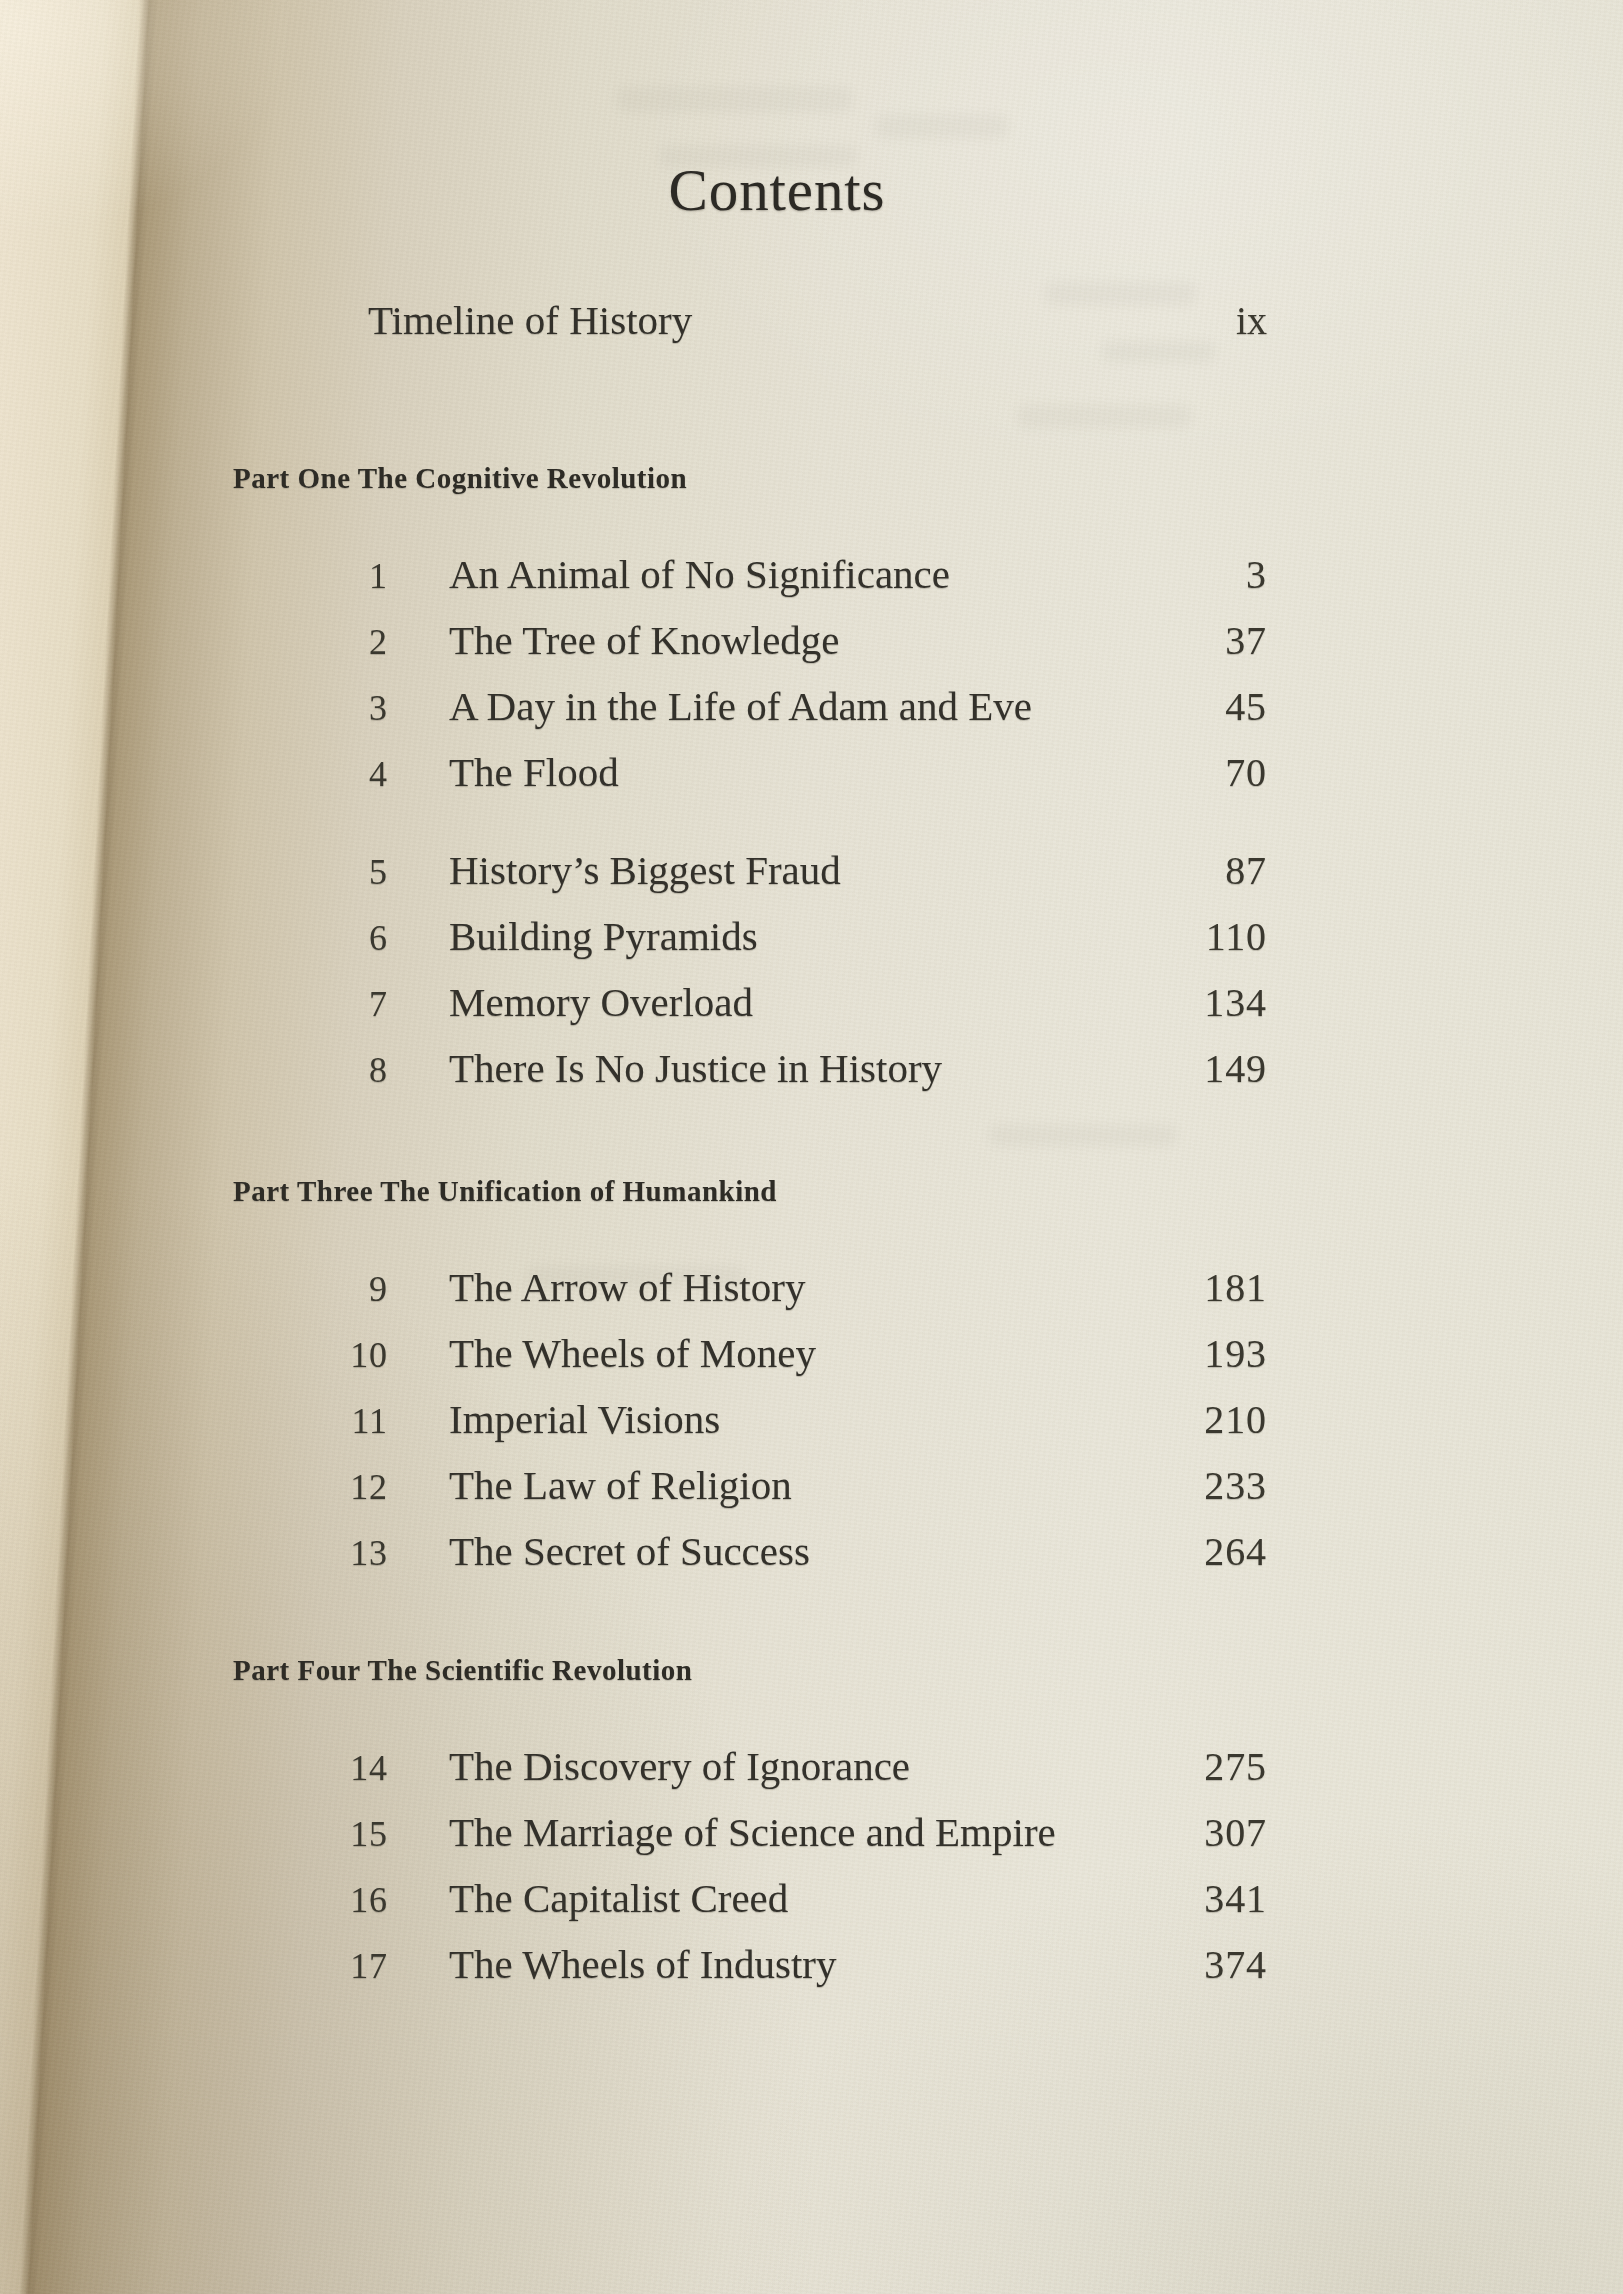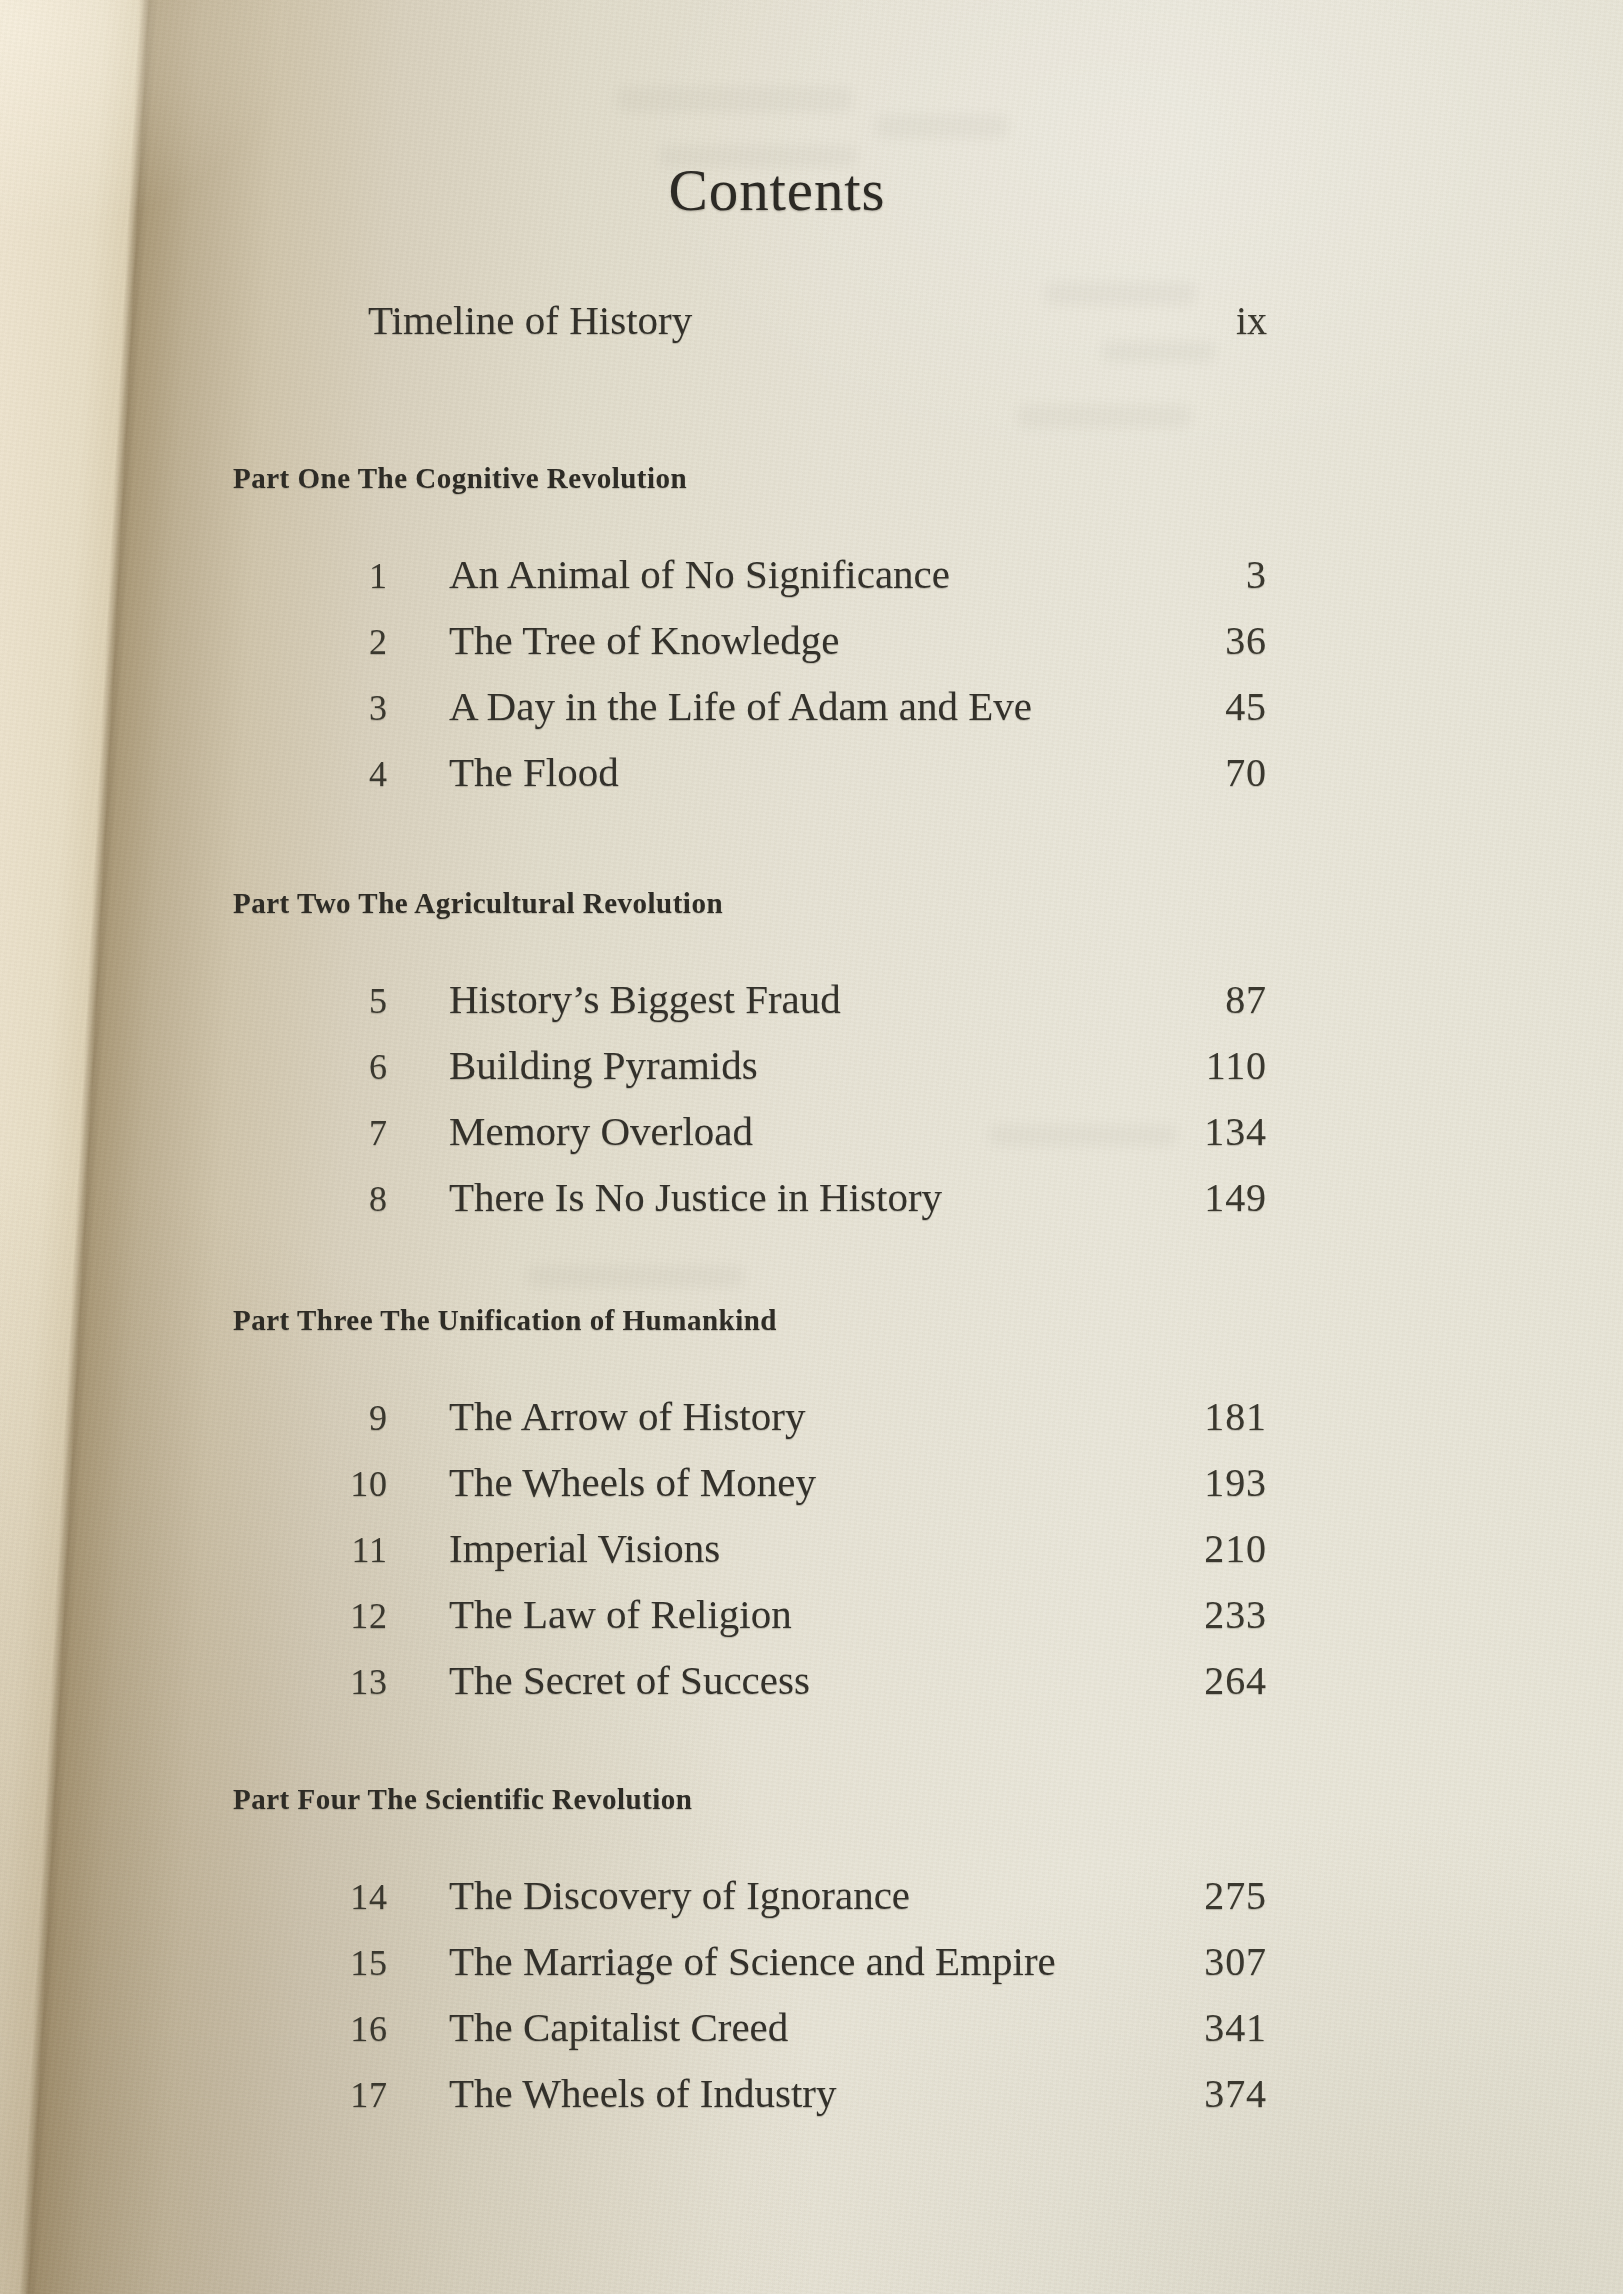--- a/index.html
+++ b/index.html
@@ -122,37 +122,36 @@
       <h2 class="part-heading">Part One The Cognitive Revolution</h2>
       <div class="chapters">
         <div class="ch-row">
           <span class="ch-num">1</span>
           <span class="ch-title">An Animal of No Significance</span>
           <span class="ch-page">3</span>
         </div>
         <div class="ch-row">
           <span class="ch-num">2</span>
           <span class="ch-title">The Tree of Knowledge</span>
-          <span class="ch-page">36</span>
+          <span class="ch-page">37</span>
         </div>
         <div class="ch-row">
           <span class="ch-num">3</span>
           <span class="ch-title">A Day in the Life of Adam and Eve</span>
           <span class="ch-page">45</span>
         </div>
         <div class="ch-row">
           <span class="ch-num">4</span>
           <span class="ch-title">The Flood</span>
           <span class="ch-page">70</span>
         </div>
       </div>
     </section>
 
     <section class="part p2">
-      <h2 class="part-heading">Part Two The Agricultural Revolution</h2>
       <div class="chapters">
         <div class="ch-row">
           <span class="ch-num">5</span>
           <span class="ch-title">History’s Biggest Fraud</span>
           <span class="ch-page">87</span>
         </div>
         <div class="ch-row">
           <span class="ch-num">6</span>
           <span class="ch-title">Building Pyramids</span>
           <span class="ch-page">110</span>

